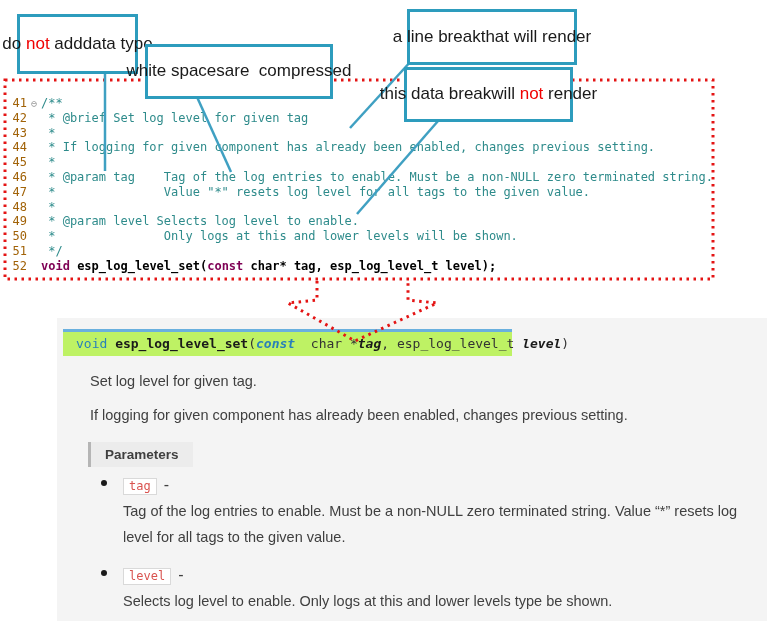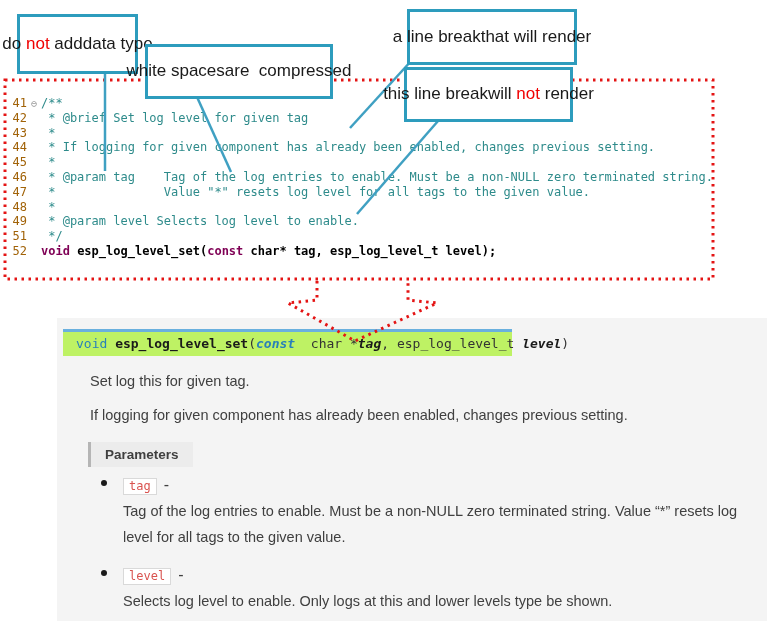--- a/index.html
+++ b/index.html
@@ -47,39 +47,40 @@
         font-family:"DejaVu Sans Mono","Liberation Mono",monospace;font-size:12px;color:#d9534f;margin-right:7px;}
   .pdesc{margin-top:3px;font-size:14.5px;line-height:26px;color:#404040;}
 </style>
 </head>
 <body>
 
 <div id="stage">
 
   <div id="docpanel">
     <div id="sigbar"><span class="skw">void </span><span class="sname">esp_log_level_set</span><span class="spn">(</span><span class="skwi">const</span><span class="spn">  </span><span class="sty">char</span><span class="spn"> *</span><span class="sparam">tag</span><span class="spn">, </span><span class="sty">esp_log_level_t</span><span class="spn"> </span><span class="sparam">level</span><span class="spn">)</span></div>
-    <div class="docp" style="top:52px;">Set log this for given tag.</div>
+    <div class="docp" style="top:52px;">Set log level for given tag.</div>
     <div class="docp" style="top:86px;">If logging for given component has already been enabled, changes previous setting.</div>
     <div id="paramsbox">Parameters</div>
     <div id="paramlist">
         <div class="param-item" style="top: 158px;"><span class="bullet"></span><span class="chip">tag</span><span>-</span><div class="pdesc">Tag of the log entries to enable. Must be a non-NULL zero terminated string. Value “*” resets log level for all tags to the given value.</div></div>
         <div class="param-item" style="top: 248px;"><span class="bullet"></span><span class="chip">level</span><span>-</span><div class="pdesc">Selects log level to enable. Only logs at this and lower levels type be shown.</div></div>
       </div>
   </div>
 
   <div id="code">
       <div class="cl"><span class="gut">41</span><span class="fold">⊖</span><span class="codetext"><span class="cmt">/**</span></span></div>
       <div class="cl"><span class="gut">42</span><span class="fold"> </span><span class="codetext"><span class="cmt"> * @brief Set log level for given tag</span></span></div>
       <div class="cl"><span class="gut">43</span><span class="fold"> </span><span class="codetext"><span class="cmt"> *</span></span></div>
       <div class="cl"><span class="gut">44</span><span class="fold"> </span><span class="codetext"><span class="cmt"> * If logging for given component has already been enabled, changes previous setting.</span></span></div>
       <div class="cl"><span class="gut">45</span><span class="fold"> </span><span class="codetext"><span class="cmt"> *</span></span></div>
       <div class="cl"><span class="gut">46</span><span class="fold"> </span><span class="codetext"><span class="cmt"> * @param tag    Tag of the log entries to enable. Must be a non-NULL zero terminated string.</span></span></div>
       <div class="cl"><span class="gut">47</span><span class="fold"> </span><span class="codetext"><span class="cmt"> *               Value "*" resets log level for all tags to the given value.</span></span></div>
       <div class="cl"><span class="gut">48</span><span class="fold"> </span><span class="codetext"><span class="cmt"> *</span></span></div>
       <div class="cl"><span class="gut">49</span><span class="fold"> </span><span class="codetext"><span class="cmt"> * @param level Selects log level to enable.</span></span></div>
+      <div class="cl"><span class="gut">50</span><span class="fold"> </span><span class="codetext"><span class="cmt"> *               Only logs at this and lower levels will be shown.</span></span></div>
       <div class="cl"><span class="gut">51</span><span class="fold"> </span><span class="codetext"><span class="cmt"> */</span></span></div>
       <div class="cl"><span class="gut">52</span><span class="fold"> </span><span class="codetext"><span class="kw">void</span><span class="pl"> esp_log_level_set(</span><span class="kw">const</span><span class="pl"> char* tag, esp_log_level_t level);</span></span></div>
     </div>
 
   <svg id="overlay" width="767" height="637" viewBox="0 0 767 637">
     <rect x="5" y="80" width="708" height="199" fill="none" stroke="#e41414" stroke-width="3" stroke-dasharray="2.5,4.5"></rect>
     <path d="M317,281 L317,300 L288,303 L355,341 L437,303 L408,300 L408,281" fill="none" stroke="#e41414" stroke-width="3" stroke-dasharray="2.5,4.5" stroke-linejoin="round"></path>
     <line x1="105" y1="74" x2="105" y2="171" stroke="#3fa0c2" stroke-width="2.5"></line>
     <line x1="197" y1="97" x2="231" y2="172" stroke="#3fa0c2" stroke-width="2.5"></line>
     <line x1="412" y1="60" x2="350" y2="128" stroke="#3fa0c2" stroke-width="2.5"></line>
@@ -95,17 +96,17 @@
     <span class="ln">white spaces</span>
     <span class="ln">are  compressed</span>
   </div>
 
   <div class="callout" style="left:407px;top:9px;width:170px;height:56px;">
     <span class="ln">a line break</span>
     <span class="ln">that will render</span>
   </div>
 
   <div class="callout" style="left:404px;top:67px;width:169px;height:55px;">
-    <span class="ln">this line break</span>
+    <span class="ln">this data break</span>
     <span class="ln"><span>will </span><span class="red">not</span><span> render</span></span>
   </div>
 
 </div>
 
 </body></html>

